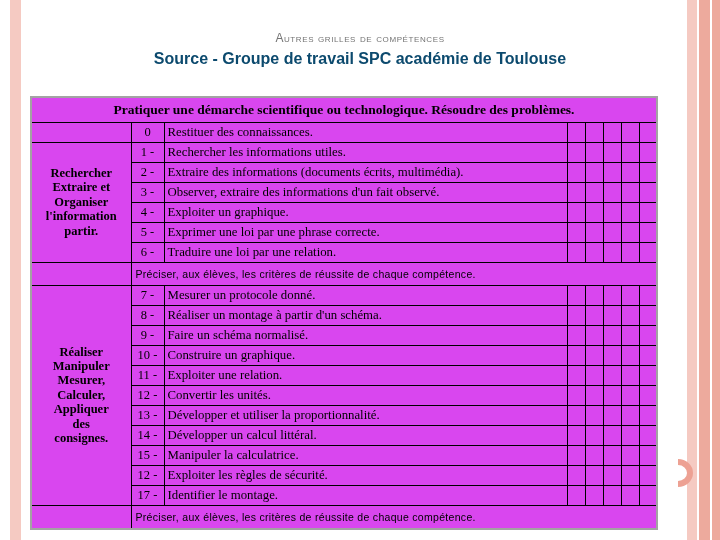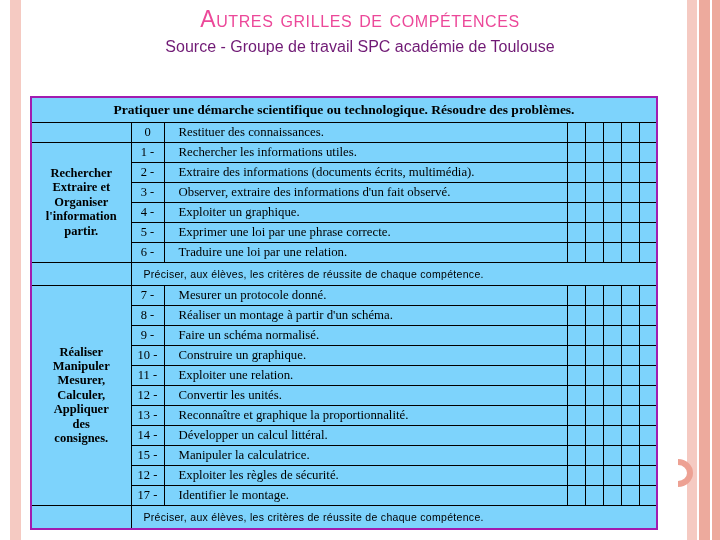--- a/index.html
+++ b/index.html
@@ -19,40 +19,41 @@
   .bar-r2    { left:699px; width:11px; background:#edaa9d; }
   .bar-r3    { left:712px; width:8px;  background:#edaa9d; }
   .paren-deco { position:absolute; left:674px; top:459px; }
 
   
   .slide-head { position:absolute; top:6px; left:0; width:720px; text-align:center; }
   .slide-head h1 {
     font-family:"Liberation Sans", sans-serif;
     font-variant:small-caps;
     font-weight:normal;
-    font-size:23px;
+    font-size:12px;
     letter-spacing:0.6px;
-    color:#ec4899;
+    color:#737373;
+    margin-top:25px;
   }
   .slide-head h2 {
     font-family:"Liberation Sans", sans-serif;
-    font-weight:normal;
+    font-weight:bold;
     font-size:16px;
     margin-top:5px;
-    color:#701a75;
+    color:#0c4a6e;
   }
 
   
   .table-wrap { position:absolute; left:30px; top:96px; }
   table {
     border-collapse:collapse;
     table-layout:fixed;
     width:626px;
-    border:2px solid #a21caf;
-    background:#7dd3fc;
+    border:2px solid #a3a3a3;
+    background:#d946ef;
   }
   td, th { border:1px solid #000; }
   .header-cell {
     font-weight:bold;
     font-size:13.5px;
     text-align:center;
     height:25px;
     padding:2px 2px;
   }
   .num-cell {
@@ -60,41 +61,41 @@
     font-size:12.5px;
     height:19px;
     line-height:19px;
     white-space:nowrap;
     overflow:hidden;
   }
   .text-cell {
     font-size:12.8px;
     height:19px;
     line-height:19px;
-    padding-left:14px;
+    padding-left:3px;
     white-space:nowrap;
     overflow:hidden;
   }
   .label-cell {
     text-align:center;
     vertical-align:middle;
     font-weight:bold;
     font-size:12.5px;
     line-height:1.15;
     padding:2px 12px;
   }
   .mark-cell { height:19px; }
   .label-spacer { height:22px; }
   .preciser-cell {
     font-family:"Liberation Sans", sans-serif;
     font-size:10.5px;
     letter-spacing:0.3px;
     height:22px;
     line-height:22px;
-    padding-left:12px;
+    padding-left:4px;
     white-space:nowrap;
     overflow:hidden;
   }
 </style>
 </head>
 <body>
 
 <div class="bar bar-left"></div>
 <div class="bar bar-r1"></div>
 <div class="bar bar-r2"></div>
@@ -258,21 +259,21 @@
           <td class="num-cell">12 -</td>
           <td class="text-cell">Convertir les unités.</td>
           <td class="mark-cell"></td>
           <td class="mark-cell"></td>
           <td class="mark-cell"></td>
           <td class="mark-cell"></td>
           <td class="mark-cell"></td>
         </tr>
         <tr>
           <td class="num-cell">13 -</td>
-          <td class="text-cell">Reconnaître et graphique la proportionnalité.</td>
+          <td class="text-cell">Développer et utiliser la proportionnalité.</td>
           <td class="mark-cell"></td>
           <td class="mark-cell"></td>
           <td class="mark-cell"></td>
           <td class="mark-cell"></td>
           <td class="mark-cell"></td>
         </tr>
         <tr>
           <td class="num-cell">14 -</td>
           <td class="text-cell">Développer un calcul littéral.</td>
           <td class="mark-cell"></td>

